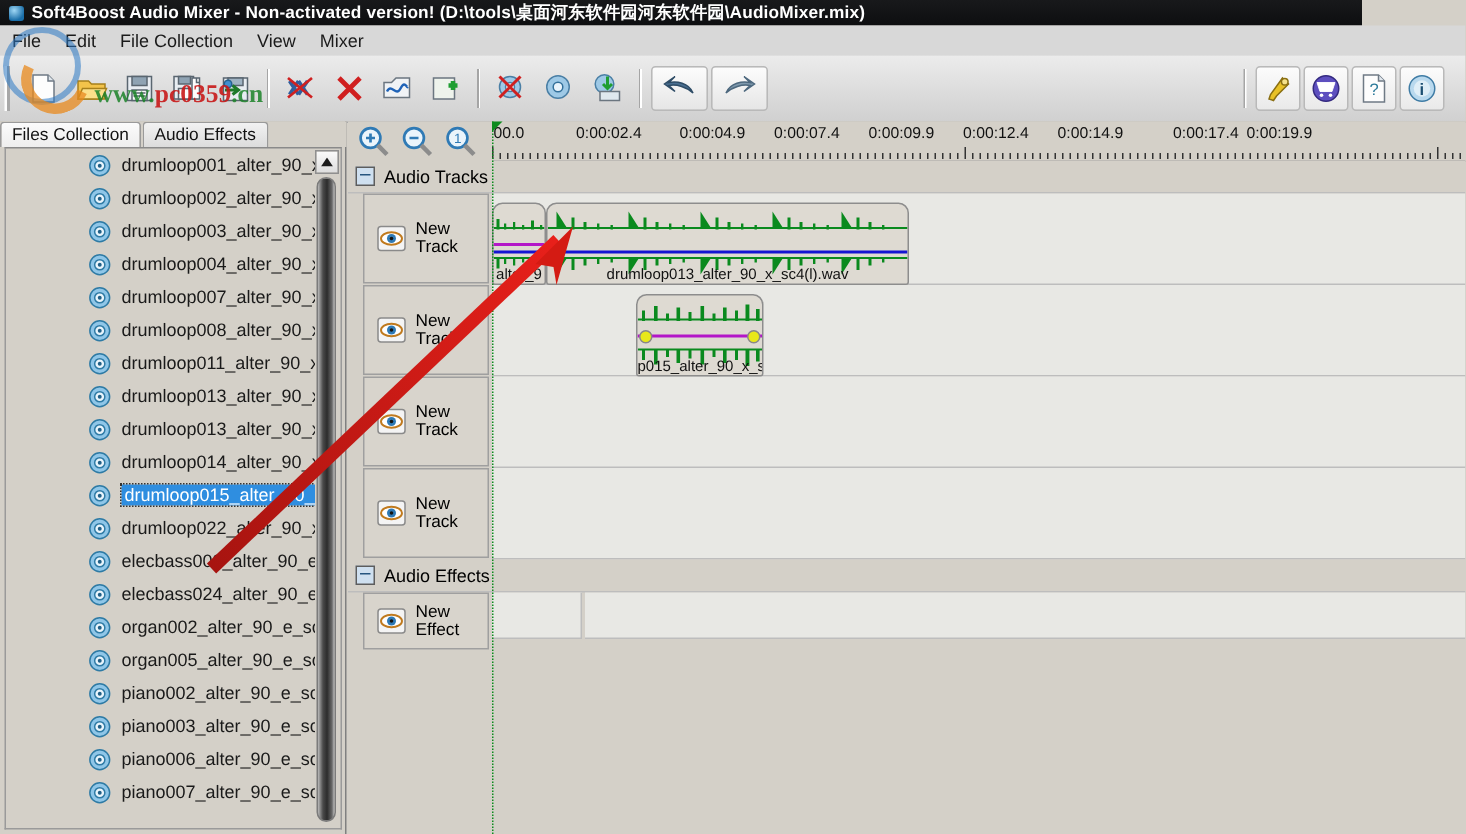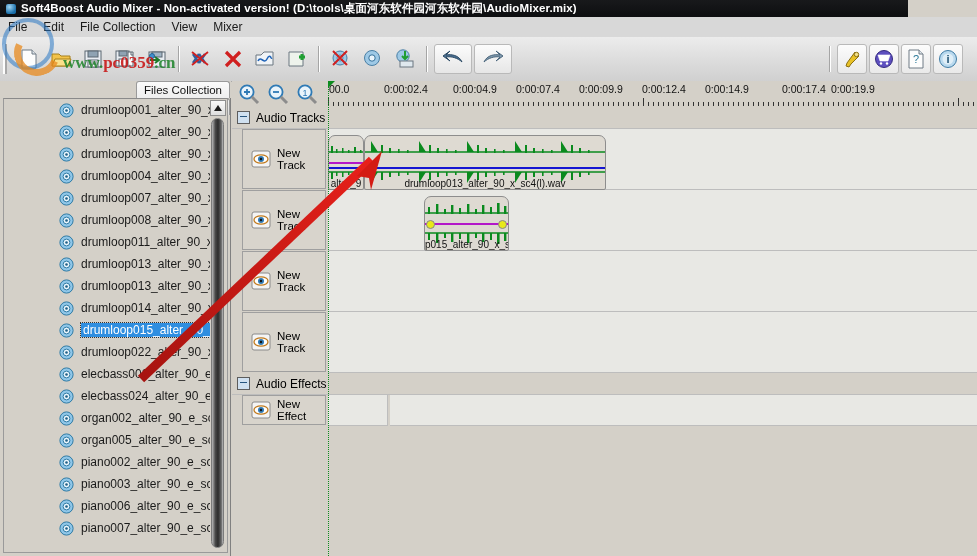--- a/index.html
+++ b/index.html
@@ -63,21 +63,20 @@
   
   #leftpanel{
     position:absolute;left:0;top:81px;width:231px;height:475px;
     background:#d4d0c8;border-right:1px solid #808080;
     box-sizing:border-box;
   }
   #tabstrip{
     position:absolute;left:0;top:0;width:231px;height:17px;
     display:flex;align-items:flex-end;
     background:#d4d0c8;
-    flex-direction:column;
   }
   .tab{
     height:16px;line-height:16px;padding:0 7px;font-size:11.5px;
     border:1px solid #9a9a9a;border-bottom:none;
     border-radius:3px 3px 0 0;margin-right:1px;
     background:linear-gradient(#f2f2f2,#dcdcdc);
     color:#111;
   }
   .tab.active{
     background:linear-gradient(#fbfbfb,#eeeeee);
@@ -152,21 +151,21 @@
   }
   .sect-hdr .expander{background:#cfe0f0;}
   .sect-hdr .expander:before{background:#26557f;}
   .trk-hdr{
     height:60px;box-sizing:border-box;
     margin:0 2px 1px 10px;
     border:1px solid #9f9f9f;background:#d8d4cc;
     display:flex;align-items:center;padding-left:8px;font-size:11.5px;
   }
   .eye-icon{width:20px;height:18px;margin-right:6px;flex:0 0 auto;}
-  .eff-hdr{height:30px;}
+  .eff-hdr{height:38px;}
   #lanes{
     position:absolute;left:96px;top:26px;width:649px;height:449px;
     overflow:hidden;
   }
   .lane{
     position:absolute;left:0;width:649px;box-sizing:border-box;
     border-bottom:1px solid #bdbdbd;
   }
   .lane.alt{background:#e8e8e4;}
   .lane.plain{background:#d4d0c8;}

